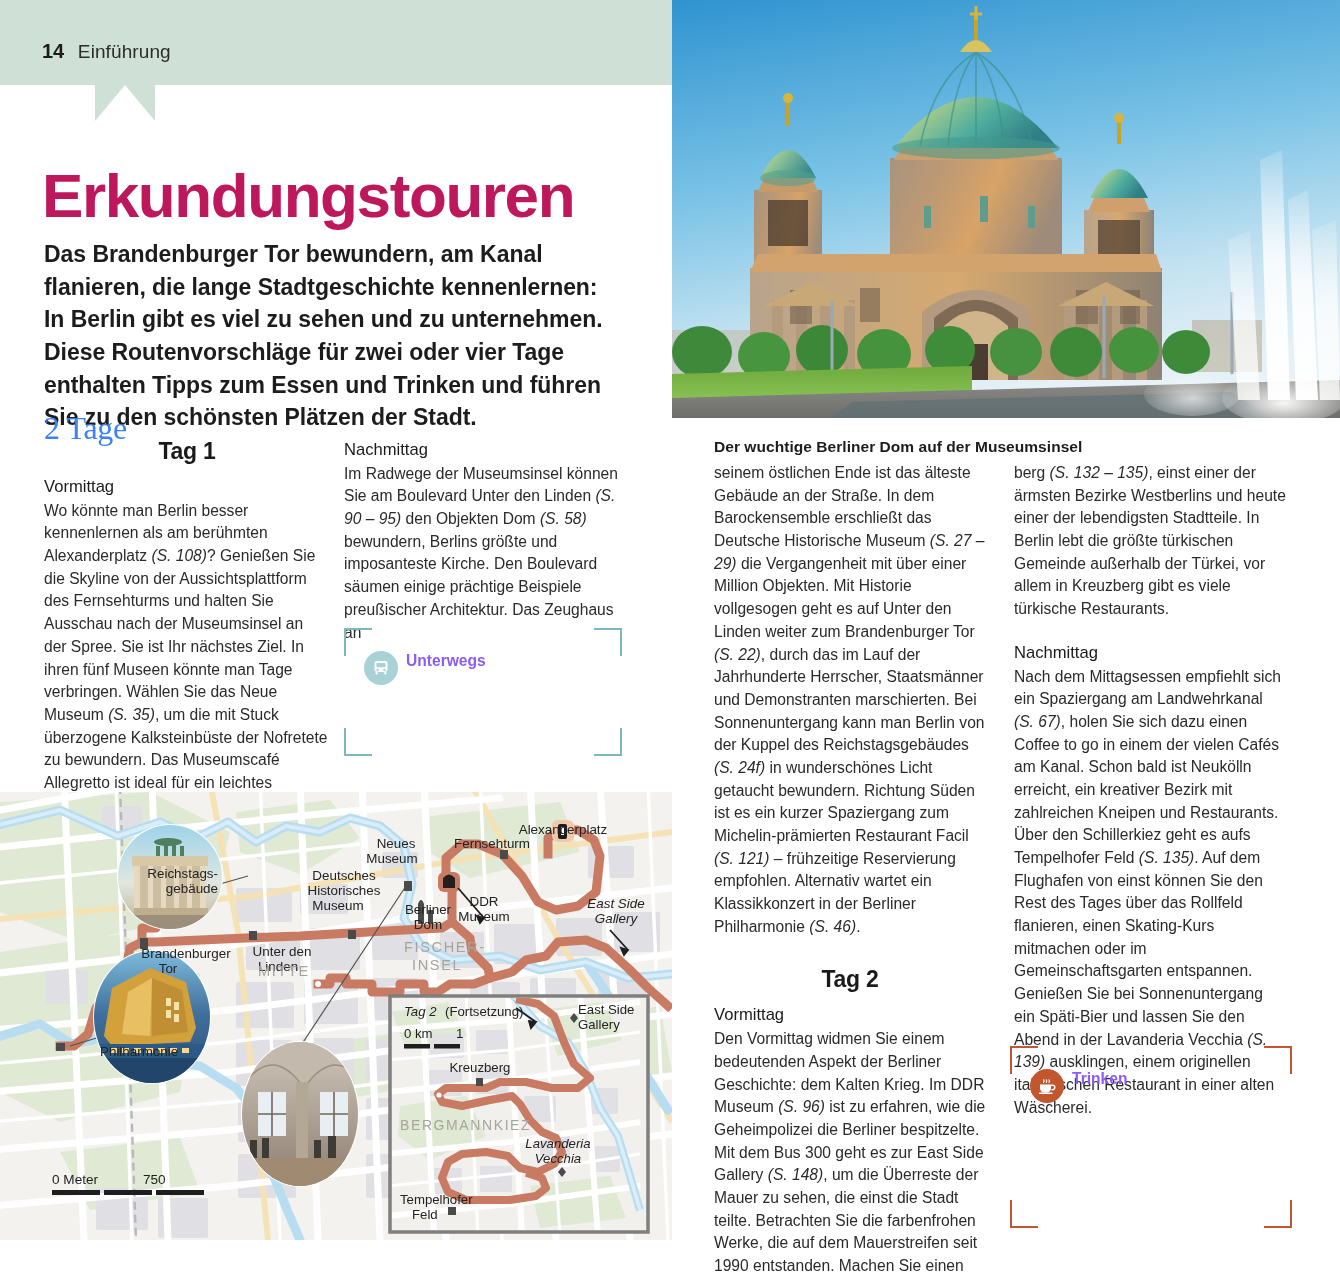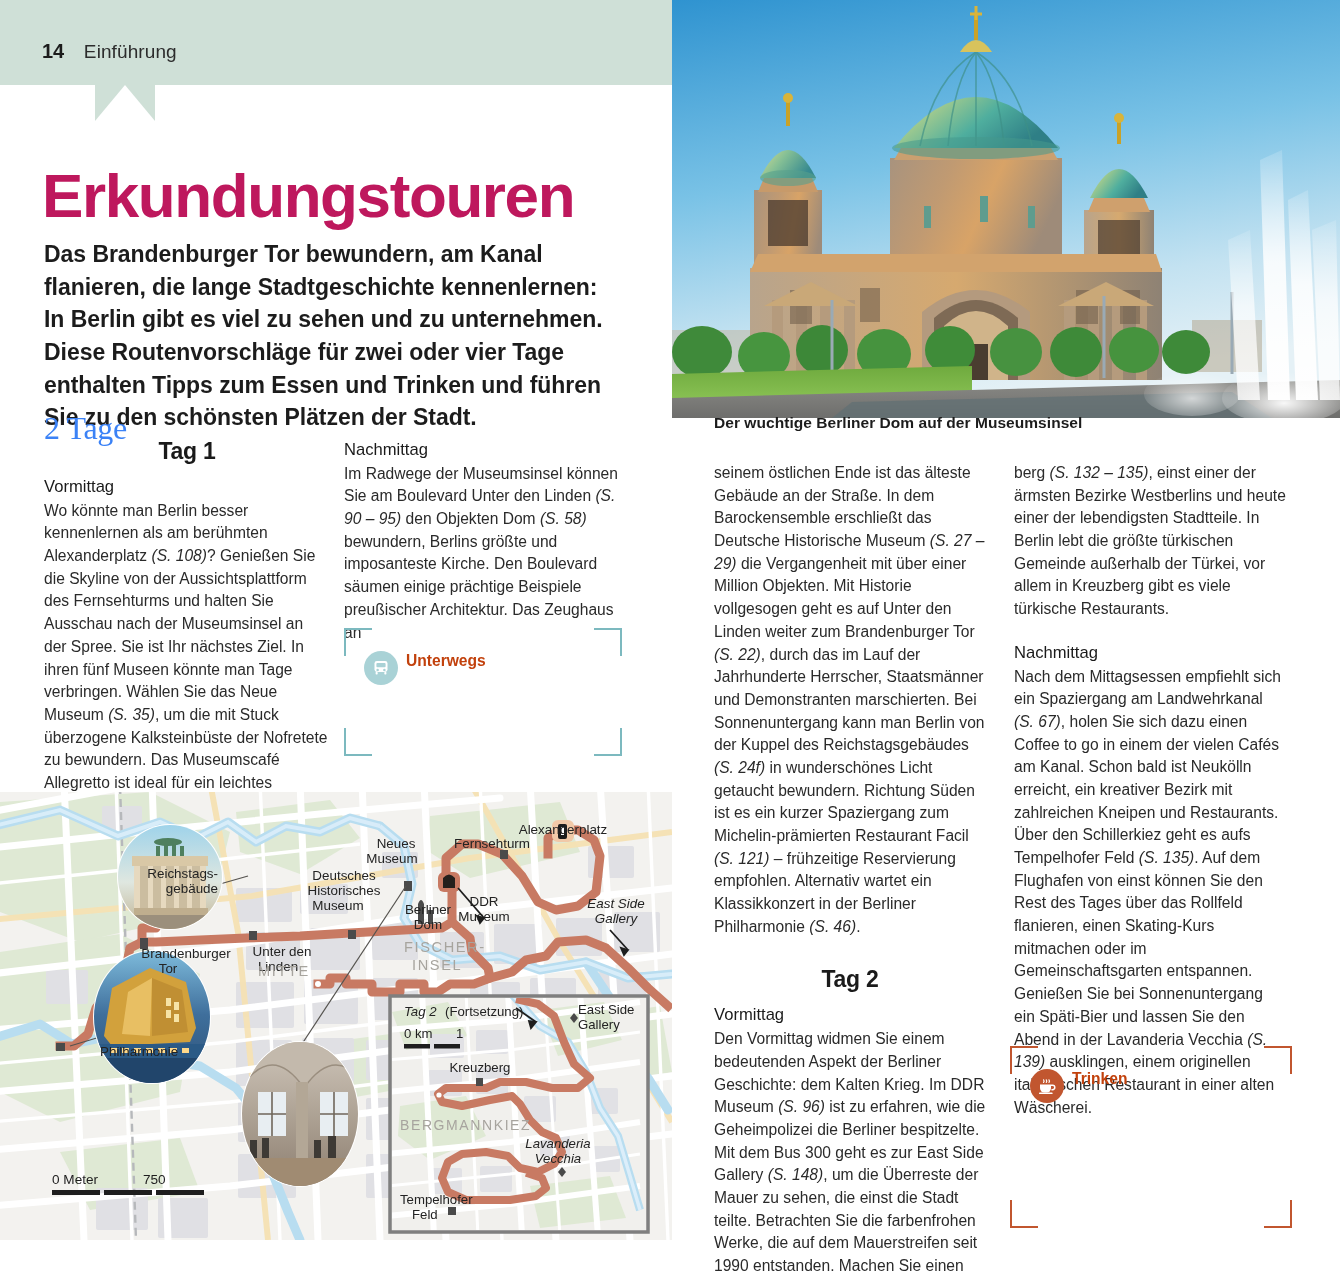--- a/index.html
+++ b/index.html
@@ -30,21 +30,21 @@
     width: 0; height: 0;
     border-left: 30px solid #cfe0d7;
     border-right: 30px solid #cfe0d7;
     border-bottom: 36px solid transparent;
   }
   .folio {
     position: absolute;
     left: 42px; top: 40px;
     display: flex;
     align-items: baseline;
-    gap: 20px;
+    gap: 14px;
   }
   .folio-num {
     font-weight: 700;
     font-size: 20px;
     letter-spacing: -0.2px;
     color: #1c1c1c;
   }
   .folio-label {
     font-size: 19px;
     color: #2c2c2c;
@@ -56,21 +56,21 @@
     position: absolute;
     left: 672px; top: 0;
     width: 668px; height: 418px;
     overflow: hidden;
     background: linear-gradient(to bottom, #3e9fd6 0%, #7cc4e6 38%, #bfe0ef 62%, #dfeef5 78%, #c9d9d2 100%);
   }
   .hero-photo svg { display:block; width:100%; height:100%; }
 
   .photo-caption {
     position: absolute;
-    left: 714px; top: 414px;
+    left: 714px; top: 438px;
     width: 580px;
     font-size: 15.5px;
     font-weight: 700;
     color: #1c1c1c;
     letter-spacing: 0.05px;
   }
 
   
   .page-title {
     position: absolute;
@@ -162,21 +162,21 @@
     float: left;
     width: 34px; height: 34px;
     border-radius: 50%;
     margin: 1px 8px 0 0;
     display: flex;
     align-items: center;
     justify-content: center;
   }
   .tip-title {
     font-weight: 700;
-    color: #c2410c;
+    color: #8b5cf6;
     font-size: 15.6px;
   }
 
   #tip-unterwegs {
     left: 344px; top: 628px;
     width: 278px; height: 128px;
   }
   #tip-unterwegs .bracket { border-color: #7cb9bf; }
   #tip-unterwegs .tip-icon { background: #a9d2d6; }
 

